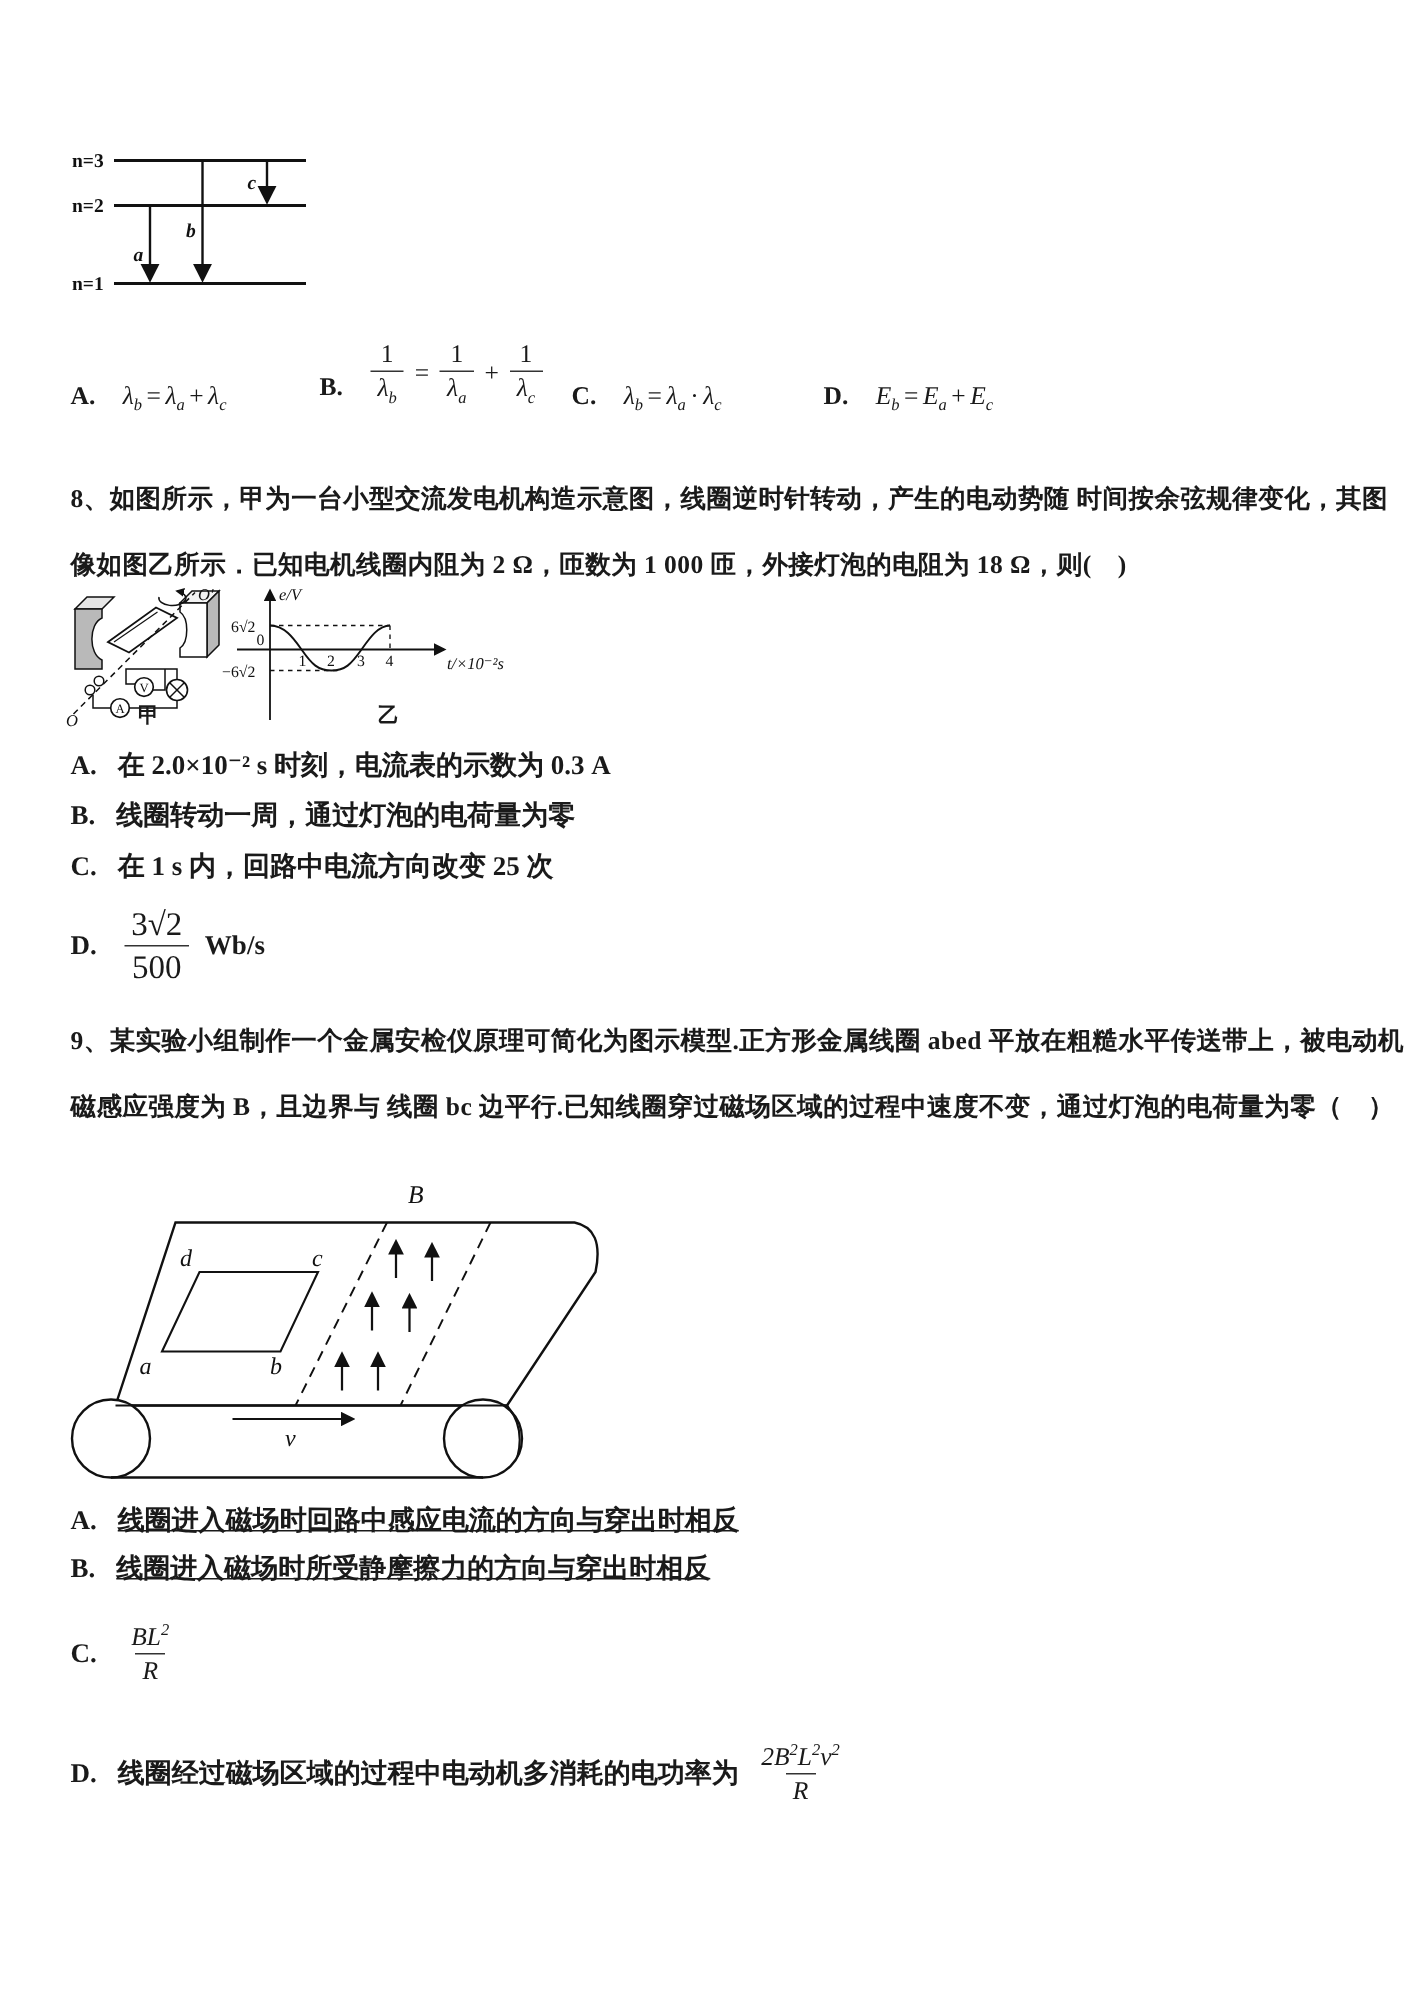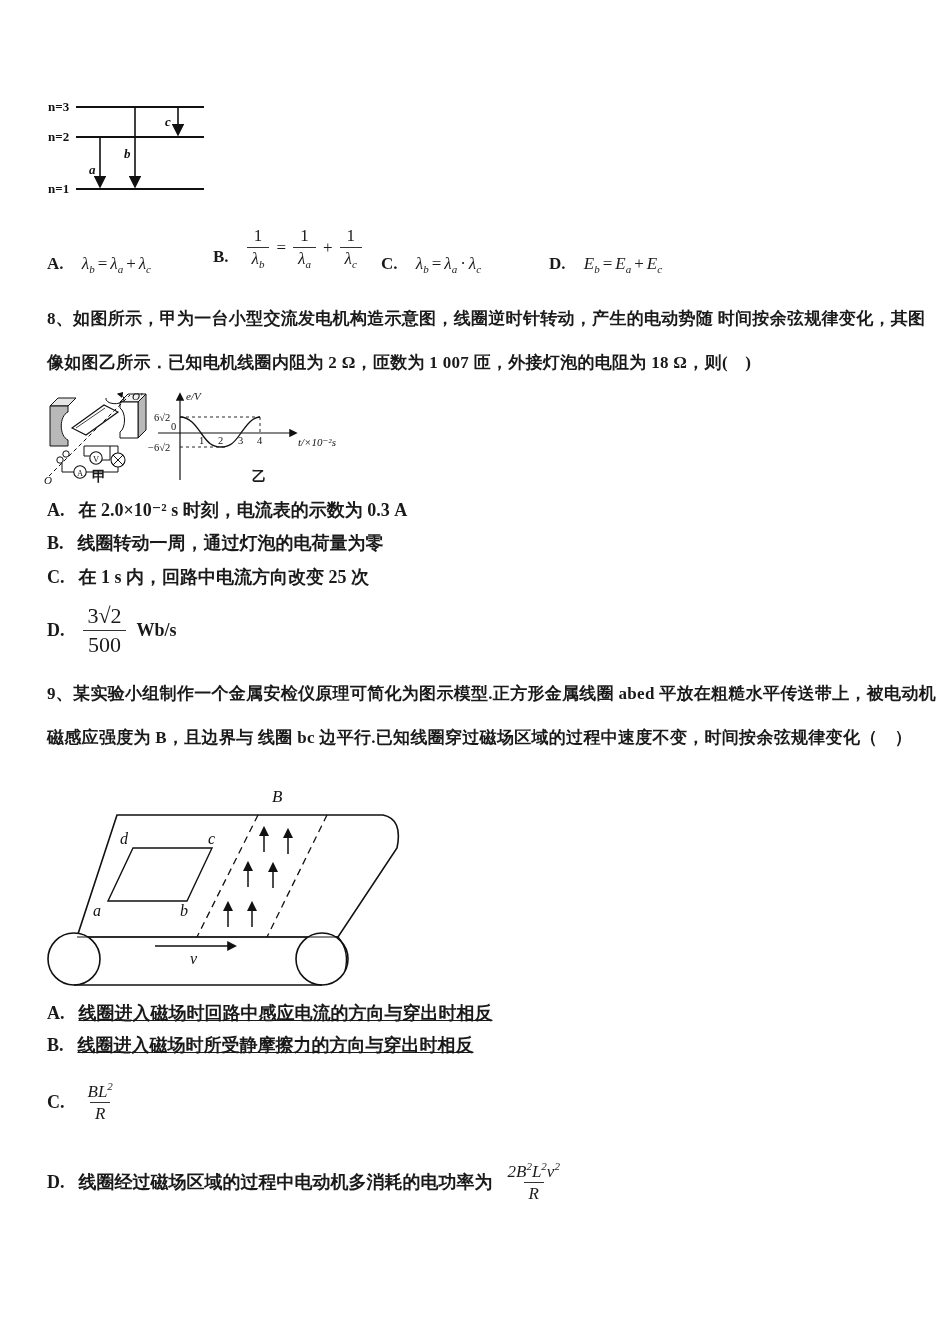--- a/index.html
+++ b/index.html
@@ -91,23 +91,23 @@
 <div class="q7opt" style="left:381px; top:254px;">
   <span class="olab">C.</span>
   <span class="m"><i>λ</i><sub>b</sub><span class="op">=</span><i>λ</i><sub>a</sub><span class="op">·</span><i>λ</i><sub>c</sub></span>
 </div>
 
 <div class="q7opt" style="left:549px; top:254px;">
   <span class="olab">D.</span>
   <span class="m"><i>E</i><sub>b</sub><span class="op">=</span><i>E</i><sub>a</sub><span class="op">+</span><i>E</i><sub>c</sub></span>
 </div>
 
-<div class="abs" style="left:47px; top:297px;">
+<div class="abs" style="left:47px; top:311px;">
   <div class="pline jl">8、如图所示，甲为一台小型交流发电机构造示意图，线圈逆时针转动，产生的电动势随 时间按余弦规律变化，其图</div>
-  <div class="pline">像如图乙所示．已知电机线圈内阻为 2 Ω，匝数为 1 007 匝，外接灯泡的电阻为 18 Ω，则(　)</div>
+  <div class="pline">像如图乙所示．已知电机线圈内阻为 2 Ω，匝数为 1 000 匝，外接灯泡的电阻为 18 Ω，则(　)</div>
 </div>
 
 <svg class="abs" style="left:44px; top:390px;" width="122" height="96" viewBox="0 0 122 96">
   <defs>
     <marker id="ah2" viewBox="0 0 10 10" refX="8" refY="5" markerWidth="6" markerHeight="6" orient="auto">
       <path d="M0,0 L10,5 L0,10 z" fill="#111"></path>
     </marker>
   </defs>
 
   <g>
@@ -186,21 +186,21 @@
   <span class="olab" style="margin-right:8px;">D.</span>
   <span class="frac" style="font-size:22px;">
     <span class="fn">3√2</span>
     <span class="fd">500</span>
   </span>
   <span>Wb/s</span>
 </div>
 
 <div class="abs" style="left:47px; top:672px;">
   <div class="pline jl">9、某实验小组制作一个金属安检仪原理可简化为图示模型.正方形金属线圈 abed 平放在粗糙水平传送带上，被电动机</div>
-  <div class="pline">磁感应强度为 B，且边界与 线圈 bc 边平行.已知线圈穿过磁场区域的过程中速度不变，时间按余弦规律变化（　）</div>
+  <div class="pline">磁感应强度为 B，且边界与 线圈 bc 边平行.已知线圈穿过磁场区域的过程中速度不变，通过灯泡的电荷量为零（　）</div>
 </div>
 
 <svg class="abs" style="left:50px; top:786px;" width="400" height="210" viewBox="0 0 400 210">
   <defs>
     <marker id="ah4" viewBox="0 0 10 10" refX="8" refY="5" markerWidth="7" markerHeight="7" orient="auto">
       <path d="M0,0 L10,5 L0,10 z" fill="#111"></path>
     </marker>
   </defs>
 
   <path d="M67,29 L333,29 Q353,33 347,62 L288,151 L27,151 Z" fill="#ffffff" stroke="#111" stroke-width="1.6"></path>

